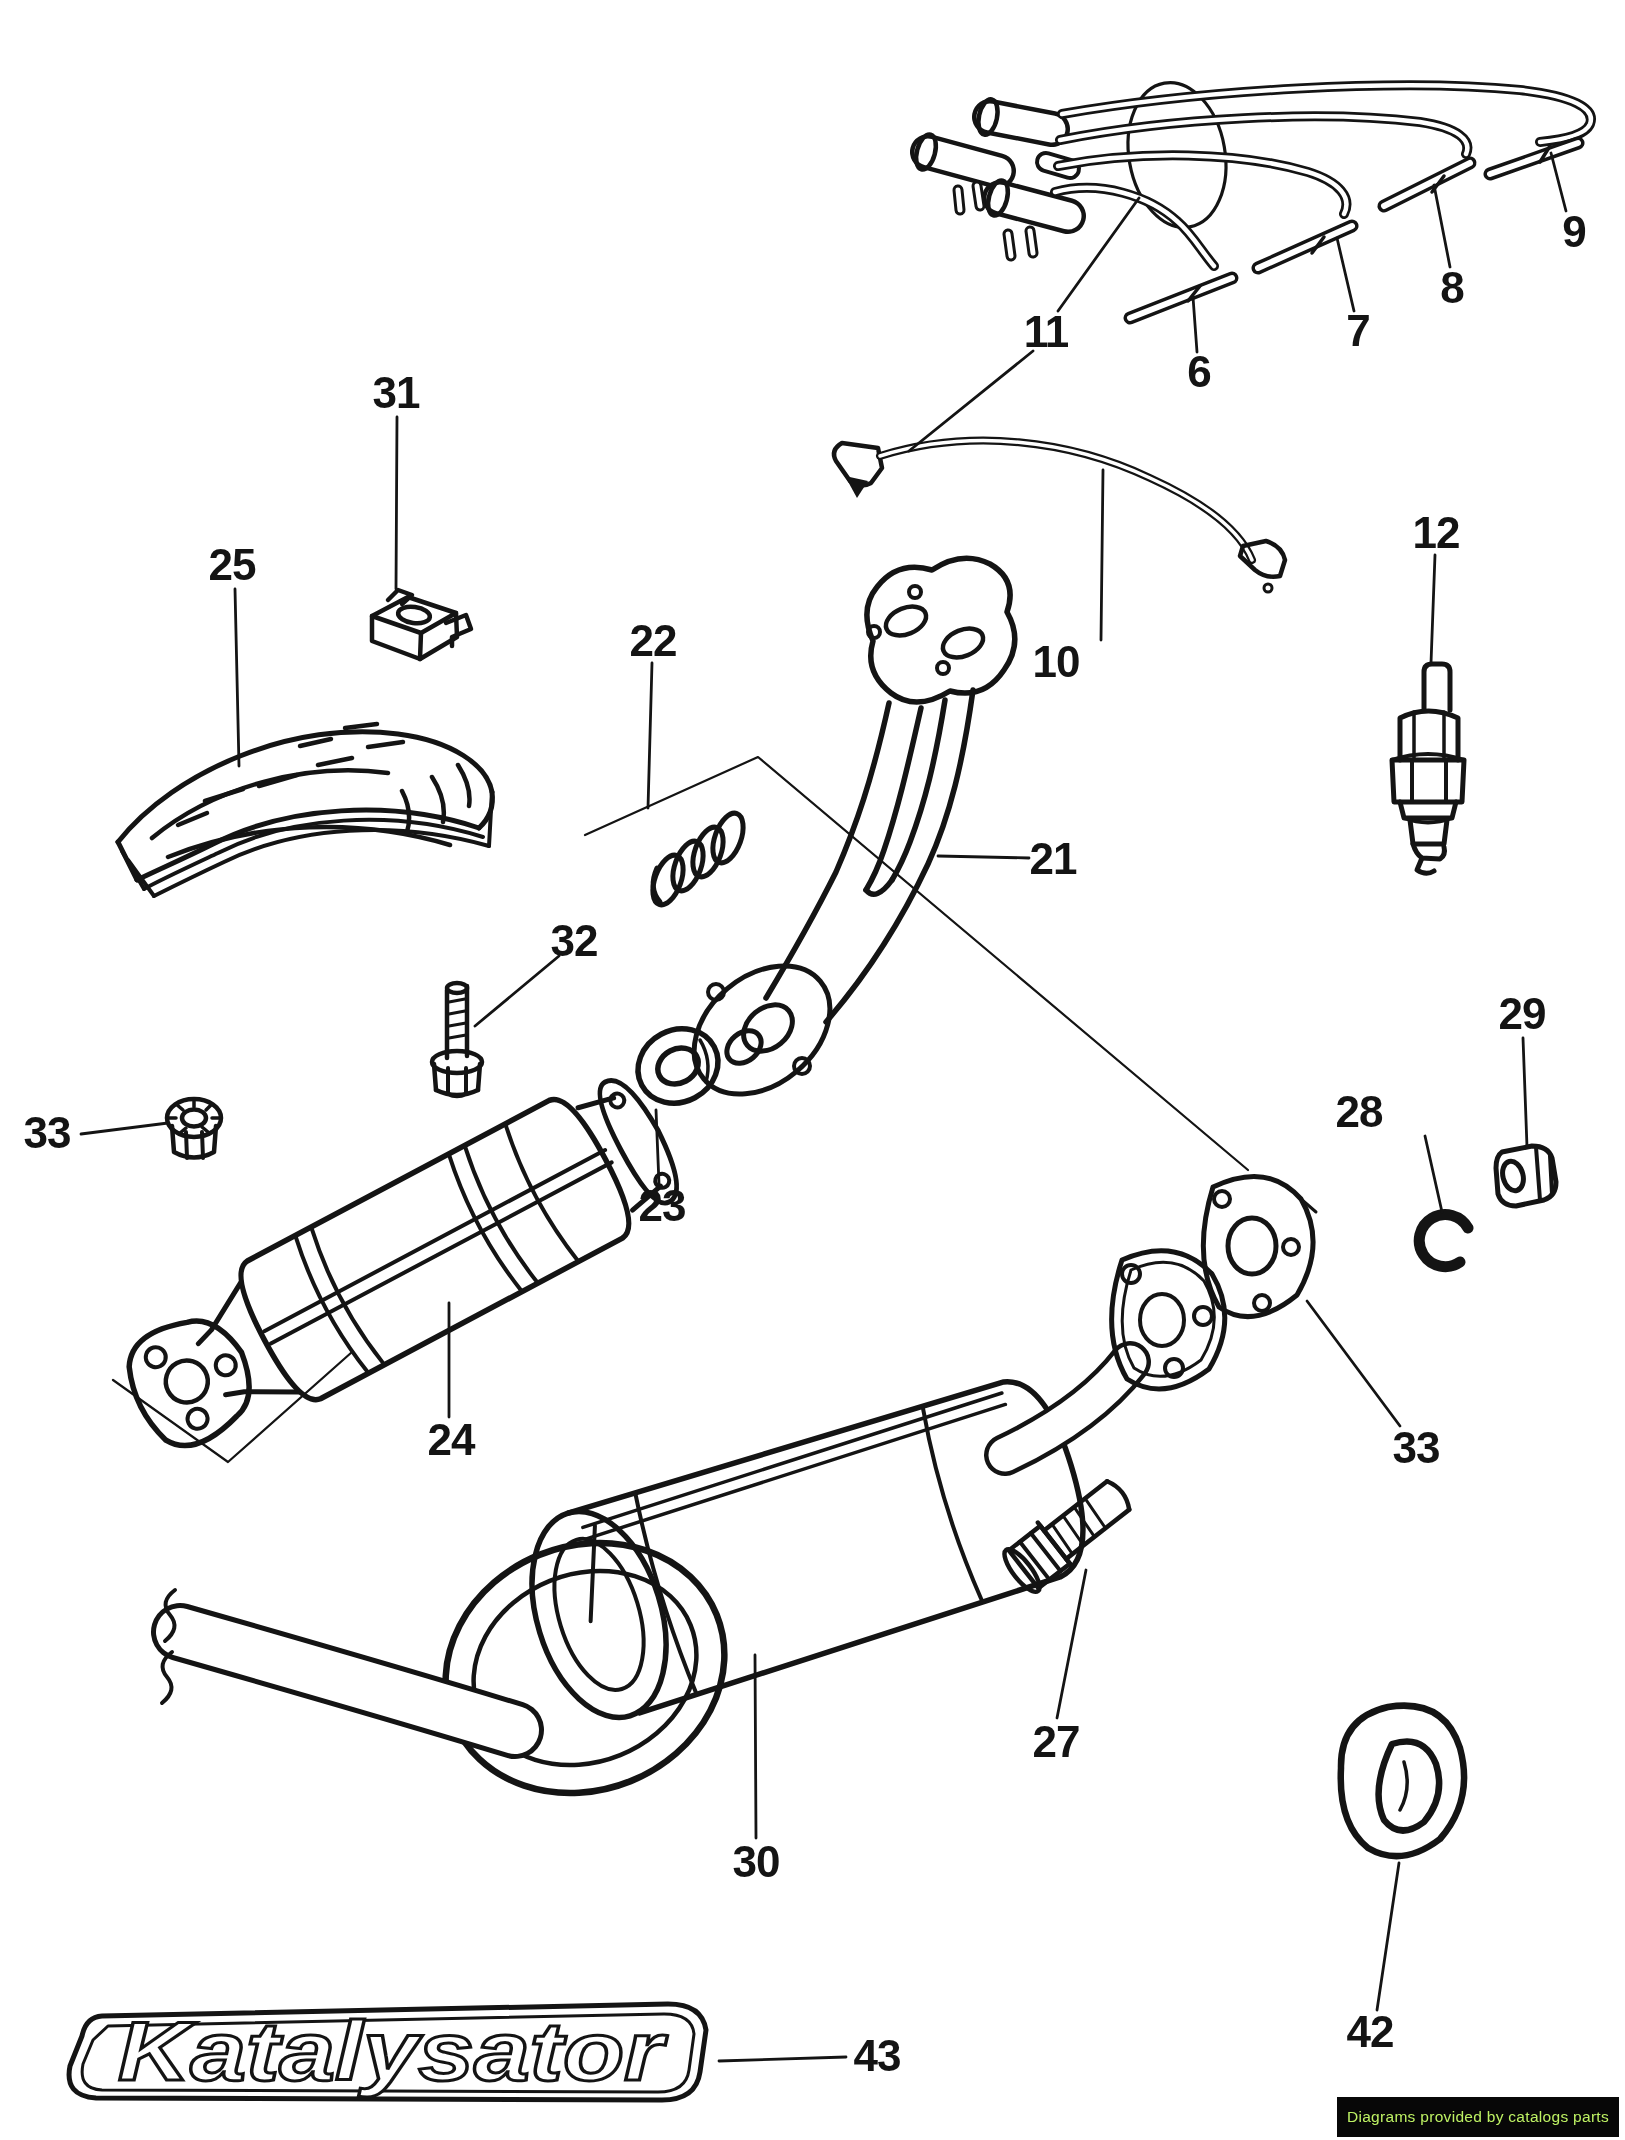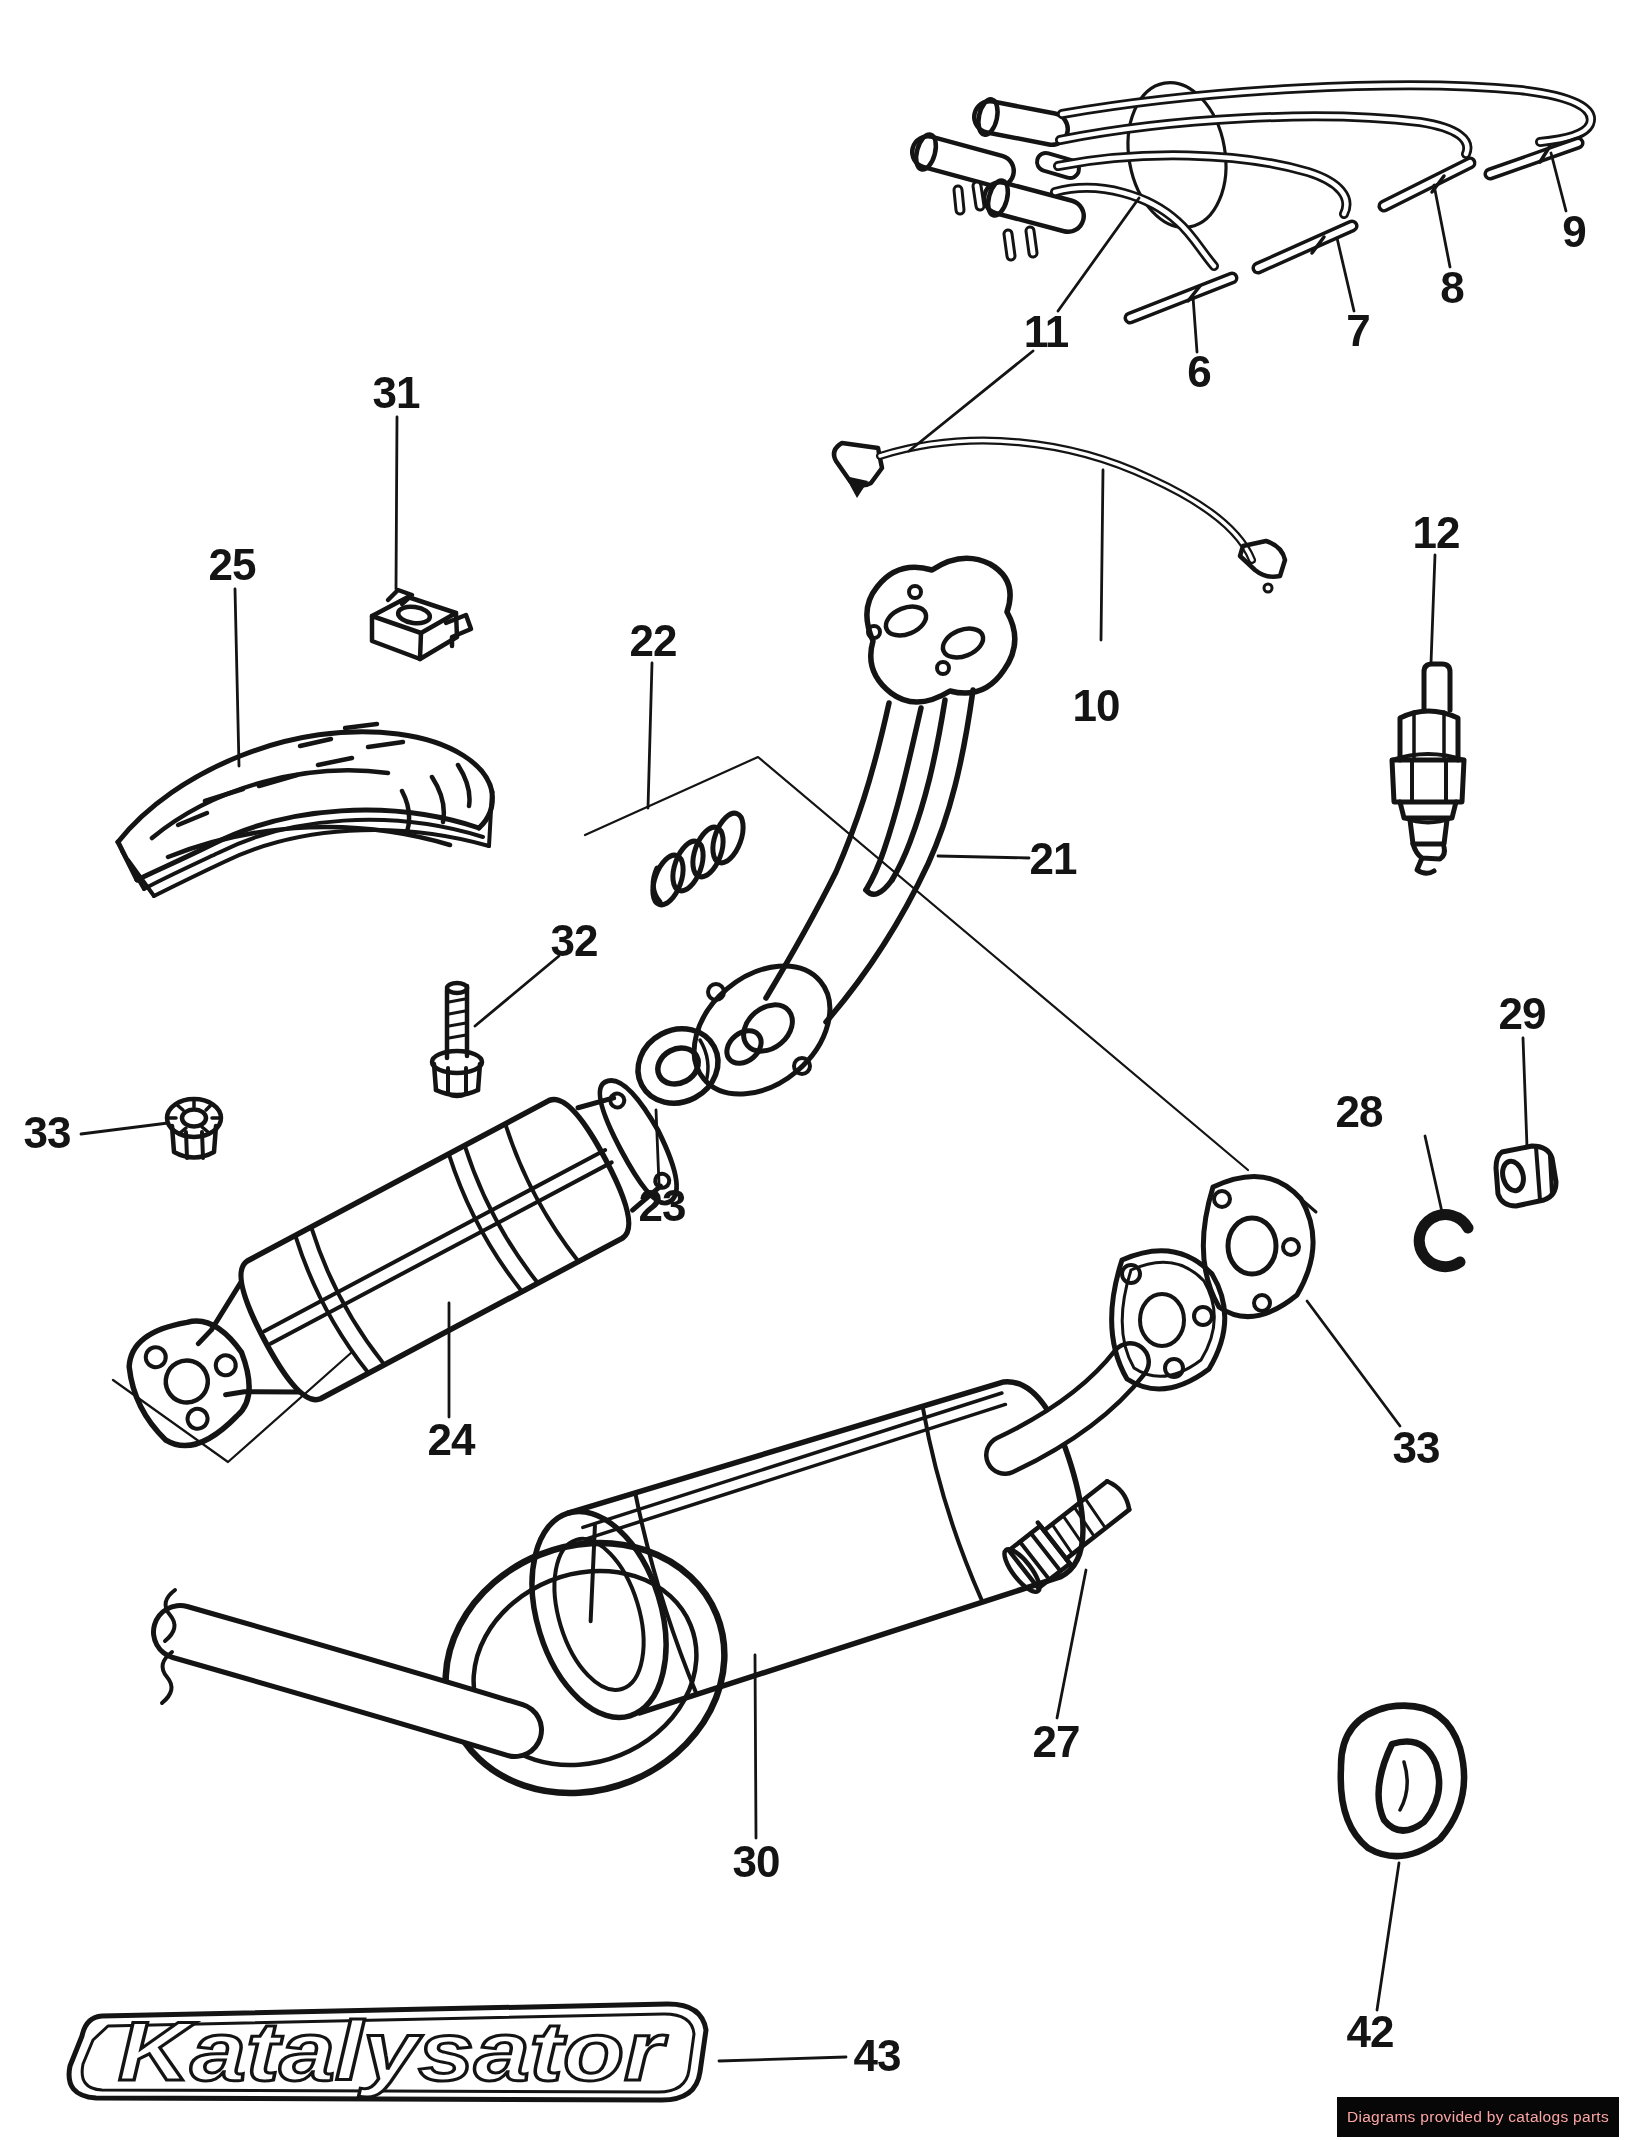--- a/index.html
+++ b/index.html
@@ -8,21 +8,21 @@
   #art{position:absolute;left:0;top:0;}
   svg path,svg ellipse,svg line,svg circle,svg polyline{
     stroke:#141414;fill:none;stroke-linecap:round;stroke-linejoin:round;}
   svg .w{stroke:#ffffff;}
   svg .fl{fill:#141414;stroke:none;}
   #callout-layer{position:absolute;left:0;top:0;width:100%;height:100%;}
   .callout{position:absolute;transform:translate(-50%,-50%);
     font:700 44px "Liberation Sans",sans-serif;color:#141414;letter-spacing:-1px;
     cursor:pointer;line-height:1;white-space:nowrap;}
   #watermark{position:absolute;left:1337px;top:2097px;width:282px;height:40px;
-    background:#070707;color:#fca5a5;display:flex;align-items:center;justify-content:center;
+    background:#070707;color:#bef264;display:flex;align-items:center;justify-content:center;
     font-size:15.5px;letter-spacing:.3px;}
   .badge-text{font:italic 700 84px "Liberation Sans",sans-serif;}
 </style>
 </head>
 <body>
 
 <div id="stage">
 
 <svg id="art" width="1625" height="2140" viewBox="0 0 1625 2140">
 
@@ -287,21 +287,21 @@
     <path d="M 1377 2010 L 1399 1863" stroke-width="2.8"></path>
     <path d="M 719 2061 L 846 2057" stroke-width="2.8"></path>
   </g>
 </svg>
 
 <div id="callout-layer">
       <div class="callout" style="left: 1199px; top: 372px;">6</div>
       <div class="callout" style="left: 1358px; top: 331px;">7</div>
       <div class="callout" style="left: 1452px; top: 288px;">8</div>
       <div class="callout" style="left: 1574px; top: 232px;">9</div>
-      <div class="callout" style="left: 1096px; top: 662px; margin-top: 44px;">10</div>
+      <div class="callout" style="left: 1056px; top: 662px;">10</div>
       <div class="callout" style="left: 1046px; top: 332px;">11</div>
       <div class="callout" style="left: 1436px; top: 533px; text-align: center;">12</div>
       <div class="callout" style="left: 1053px; top: 859px;">21</div>
       <div class="callout" style="left: 653px; top: 641px;">22</div>
       <div class="callout" style="left: 662px; top: 1206px;">23</div>
       <div class="callout" style="left: 451px; top: 1440px;">24</div>
       <div class="callout" style="left: 232px; top: 565px;">25</div>
       <div class="callout" style="left: 1416px; top: 1448px;">33</div>
       <div class="callout" style="left: 1056px; top: 1742px;">27</div>
       <div class="callout" style="left: 1359px; top: 1112px;">28</div>

